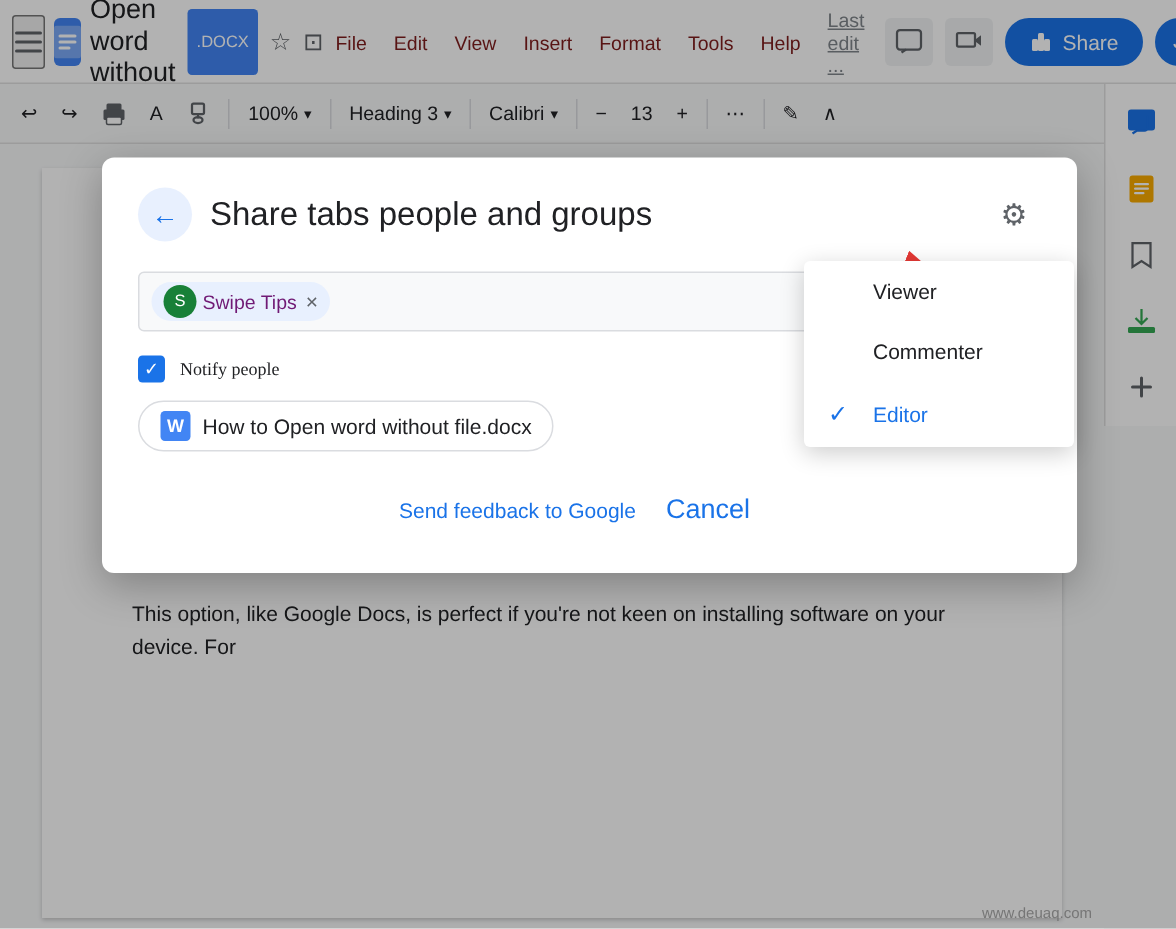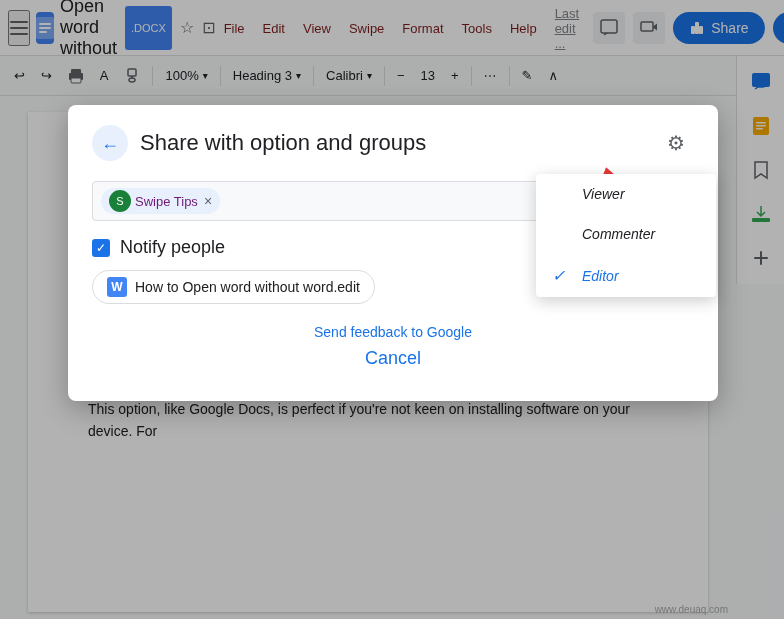--- a/index.html
+++ b/index.html
@@ -264,21 +264,21 @@
     .notify-row {
       display: flex; align-items: center; gap: 10px; margin-bottom: 12px;
     }
     .checkbox-blue {
       width: 18px; height: 18px;
       background: #1a73e8; border-radius: 3px;
       display: flex; align-items: center; justify-content: center;
       cursor: pointer;
     }
     .checkbox-check { color: white; font-size: 12px; }
-    .notify-label { font-size: 18px; color: #202124; }
+    .notify-label { font-size: 12px; color: #202124; font-family: Liberation Serif, serif; }
 
     
     .message-box {
       border: 1px solid #dadce0; border-radius: 4px;
       padding: 12px; min-height: 60px;
       margin-bottom: 20px; color: #80868b; font-size: 14px;
     }
 
     
     .doc-link-row {
@@ -292,21 +292,21 @@
     .doc-link-icon {
       width: 20px; height: 20px;
       background: #4285f4; border-radius: 3px;
       display: flex; align-items: center; justify-content: center;
       color: white; font-size: 12px; font-weight: 700;
     }
     .doc-link-text { font-size: 14px; color: #202124; }
 
     
     .dialog-footer {
-      display: flex; align-items: center; justify-content: center; flex-direction: column;
+      display: flex; align-items: center; justify-content: center;
     }
     .feedback-link {
       font-size: 14px; color: #1a73e8; cursor: pointer; text-decoration: none;
     }
     .footer-btns { display: flex; gap: 8px; }
     .cancel-btn {
       padding: 8px 20px; border: none; background: none;
       color: #1a73e8; font-size: 18px; font-weight: 500;
       cursor: pointer; border-radius: 4px;
     }
@@ -325,21 +325,20 @@
       background: white;
       border-radius: 4px;
       box-shadow: 0 4px 16px rgba(0,0,0,0.2);
       z-index: 30;
     }
     .role-menu-item {
       display: flex; align-items: center; gap: 10px;
       padding: 12px 16px;
       font-size: 14px; color: #202124;
       cursor: pointer;
-      font-style: italic;
     }
     .role-menu-item.active { color: #1a73e8; }
     .role-check { font-size: 16px; color: #1a73e8; width: 20px; }
     .role-check.empty { width: 20px; }
 
     
     .watermark {
       position: absolute;
       bottom: 4px; right: 56px;
       font-size: 10px; color: #aaa;
@@ -369,21 +368,21 @@
     <div class="doc-title-row">
       <span class="doc-title-text">How to Open word without word</span>
       <span class="docx-badge">.DOCX</span>
       <span class="title-icon">☆</span>
       <span class="title-icon">⊡</span>
     </div>
     <div class="menu-bar">
       <span class="menu-item">File</span>
       <span class="menu-item">Edit</span>
       <span class="menu-item">View</span>
-      <span class="menu-item">Swipe</span>
+      <span class="menu-item">Insert</span>
       <span class="menu-item">Format</span>
       <span class="menu-item">Tools</span>
       <span class="menu-item">Help</span>
       <span class="menu-item last-edit">Last edit ...</span>
     </div>
   </div>
   <div class="toolbar-right">
     <button class="comment-btn">
       <svg width="20" height="20" viewBox="0 0 20 20" fill="none">
         <rect x="2" y="2" width="16" height="13" rx="2" stroke="#5f6368" stroke-width="1.5"></rect>
@@ -501,21 +500,21 @@
   </div>
 </div>
 
 <div class="modal-overlay"></div>
 
 <div class="share-dialog">
   <div class="dialog-header">
     <button class="back-btn">
       <span>←</span>
     </button>
-    <span class="dialog-title">Share with option and groups</span>
+    <span class="dialog-title">Share tabs people and groups</span>
     <button class="settings-btn">
       <span>⚙</span>
     </button>
   </div>
 
   <svg class="red-arrow" viewBox="0 0 120 60">
     <defs>
       <marker id="arrowhead" markerWidth="10" markerHeight="7" refX="10" refY="3.5" orient="auto">
         <polygon points="0 0, 10 3.5, 0 7" fill="#e53935"></polygon>
       </marker>
@@ -541,21 +540,21 @@
     <div class="checkbox-blue">
       <span class="checkbox-check">✓</span>
     </div>
     <span class="notify-label">Notify people</span>
   </div>
 
 
   <div class="doc-link-row">
     <div class="doc-link-chip">
       <div class="doc-link-icon">W</div>
-      <span class="doc-link-text">How to Open word without word.edit</span>
+      <span class="doc-link-text">How to Open word without file.docx</span>
     </div>
   </div>
 
   <div class="dialog-footer">
     <a class="feedback-link">Send feedback to Google</a>
     <div class="footer-btns">
       <button class="cancel-btn">Cancel</button>
     </div>
   </div>
 </div>

